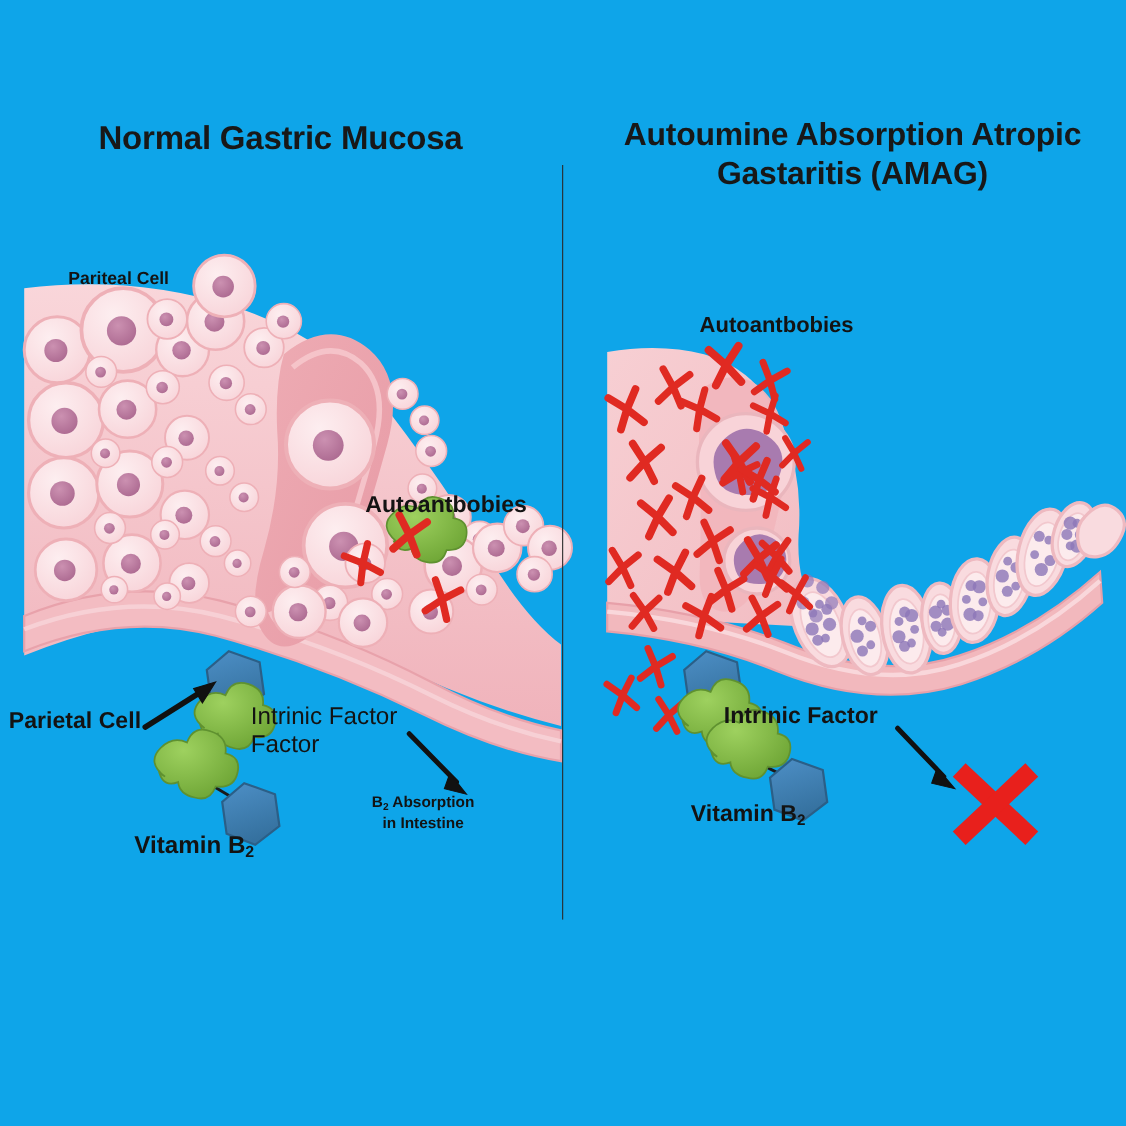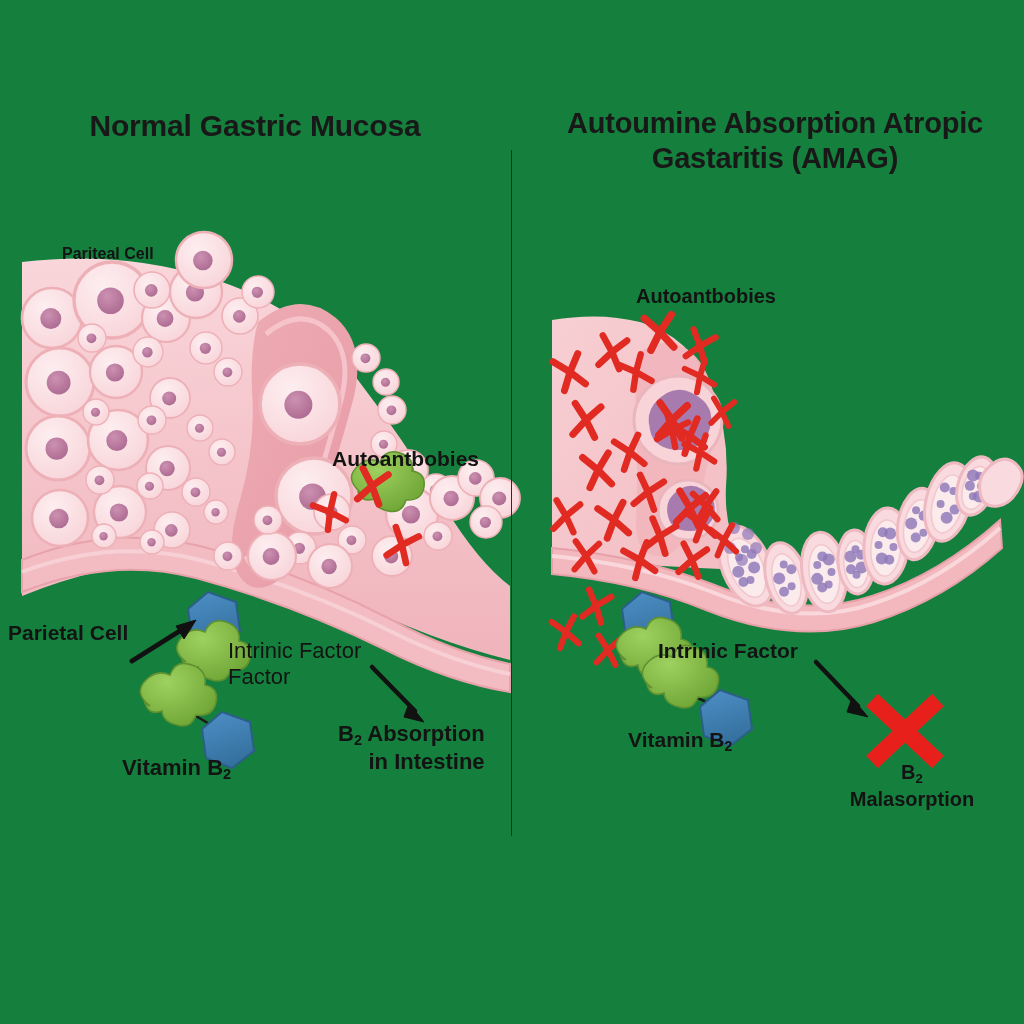--- a/index.html
+++ b/index.html
@@ -4,21 +4,21 @@
 <style>
   html, body {
     margin: 0;
     padding: 0;
     background: #ffffff;
   }
   #canvas {
     position: relative;
     width: 1024px;
     height: 1024px;
-    background: #15803d;
+    background: #0ea5e9;
     overflow: hidden;
     font-family: "Liberation Sans", sans-serif;
     color: #111111;
   }
 
   #divider {
     position: absolute;
     left: 511px;
     top: 150px;
     width: 1px;
@@ -46,24 +46,24 @@
   .label {
     position: absolute;
     color: #131313;
     line-height: 1.2;
     white-space: pre-line;
   }
   .lbl-bold   { font-weight: bold; }
 
   #lbl-pariteal-cell     { left: 62px;  top: 244px; font-size: 16px; }
   #lbl-autoantbobies-l   { left: 332px; top: 446px; font-size: 21px; }
-  #lbl-parietal-cell     { left: 8px;   top: 620px; font-size: 21px; }
+  #lbl-parietal-cell     { left: 8px;   top: 643px; font-size: 21px; }
   #lbl-intrinsic-left    { left: 228px; top: 638px; font-size: 22px; font-weight: 500; }
   #lbl-vitamin-b2-left   { left: 122px; top: 755px; font-size: 22px; }
-  #lbl-b2-absorption     { left: 338px; top: 721px; font-size: 22px; text-align: right; }
+  #lbl-b2-absorption     { left: 338px; top: 721px; font-size: 14px; text-align: center; }
 
   #lbl-autoantbobies-r   { left: 636px; top: 284px; font-size: 20px; font-weight: 600; }
   #lbl-intrinsic-right   { left: 658px; top: 638px; font-size: 21px; font-weight: 600; }
   #lbl-vitamin-b2-right  { left: 628px; top: 727px; font-size: 21px; }
   #lbl-b2-malasorption   { left: 832px; top: 760px; font-size: 20px; text-align: center; width: 160px; font-weight: 600; }
 
   sub { font-size: 0.66em; vertical-align: -0.28em; }
 
   svg.layer {
     position: absolute;
@@ -521,16 +521,14 @@
 
   <div class="label lbl-bold" id="lbl-b2-absorption"><span>B</span><sub>2</sub><span> Absorption
 in Intestine</span></div>
 
   <div class="label" id="lbl-autoantbobies-r">Autoantbobies</div>
 
   <div class="label" id="lbl-intrinsic-right">Intrinic Factor</div>
 
   <div class="label lbl-bold" id="lbl-vitamin-b2-right"><span>Vitamin B</span><sub>2</sub></div>
 
-  <div class="label" id="lbl-b2-malasorption"><span>B</span><sub>2</sub><span>
-Malasorption</span></div>
 
 </div>
 
 </body></html>

